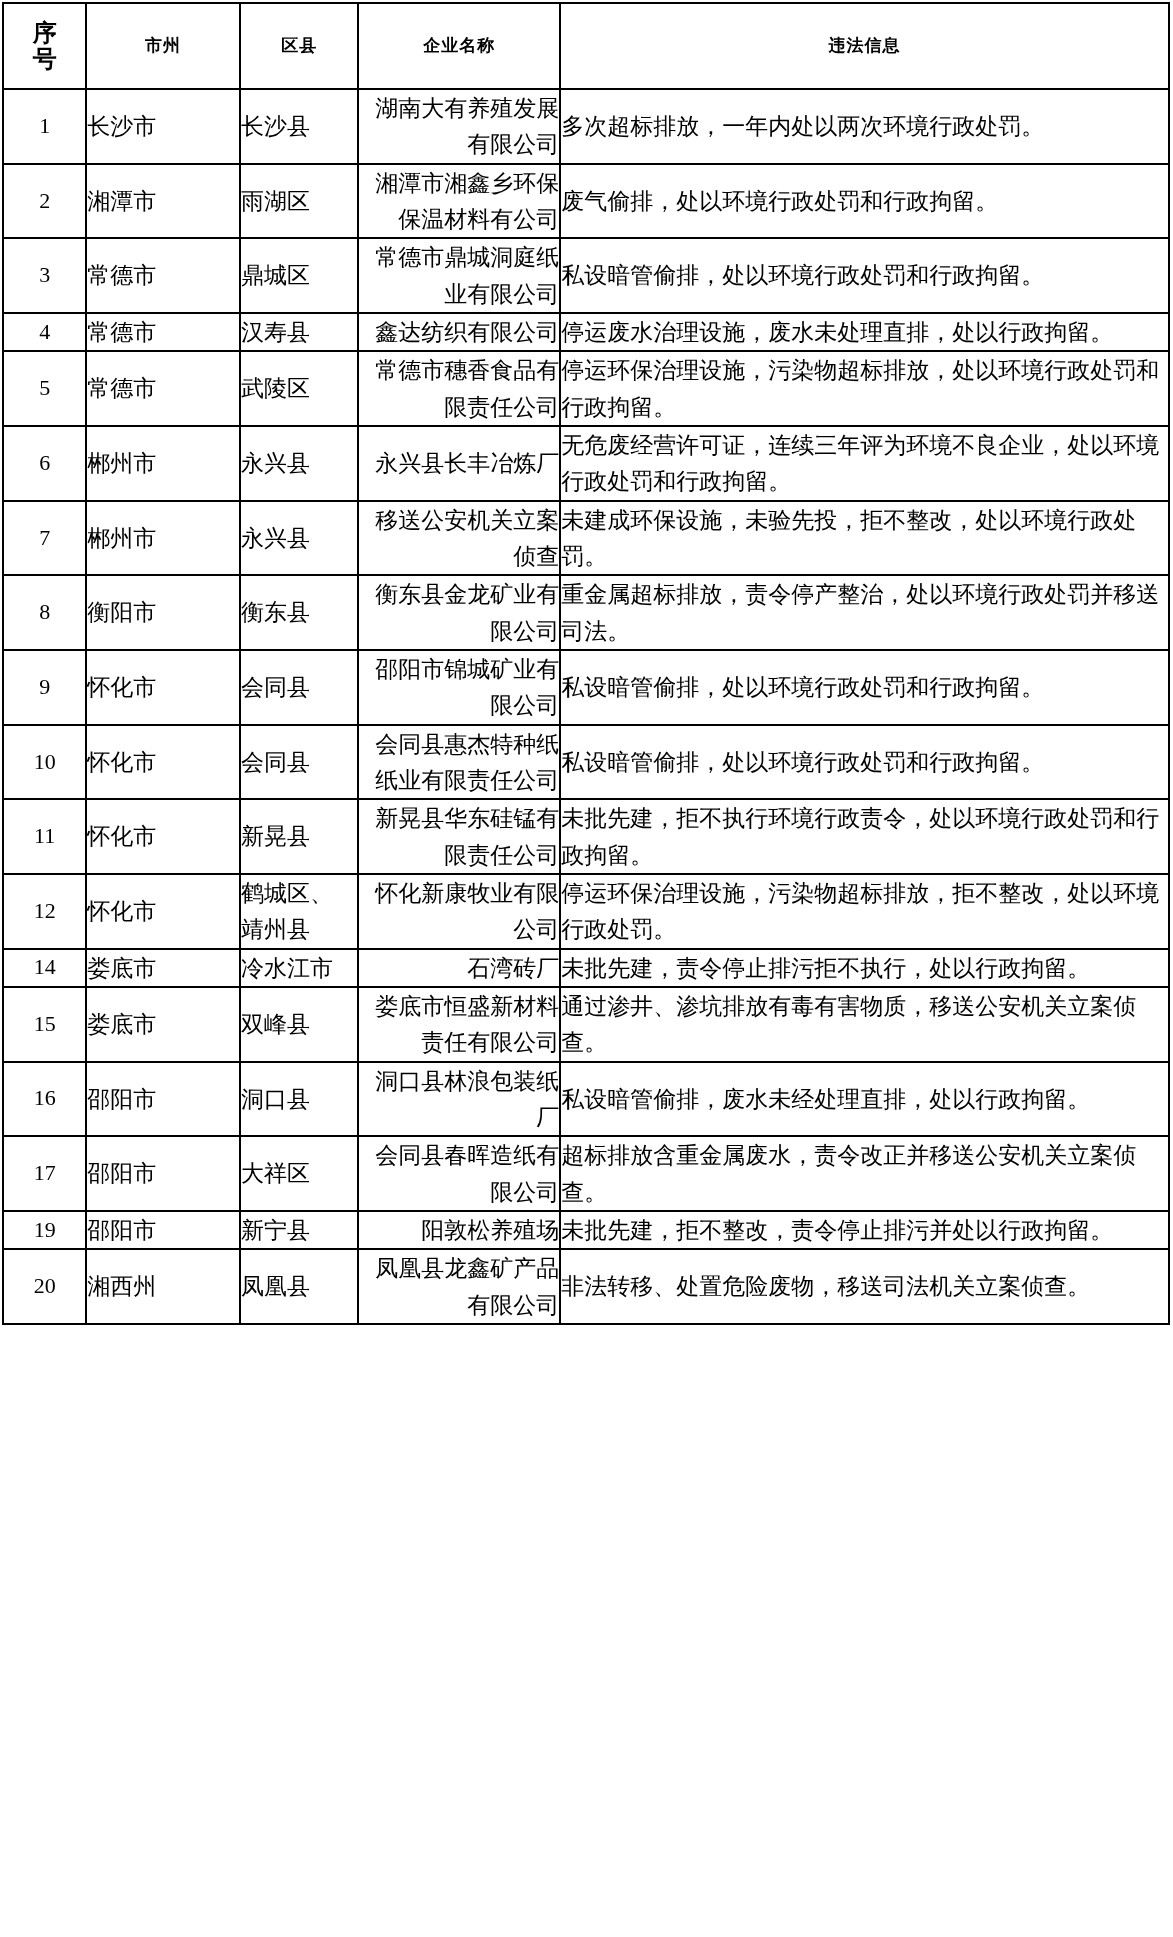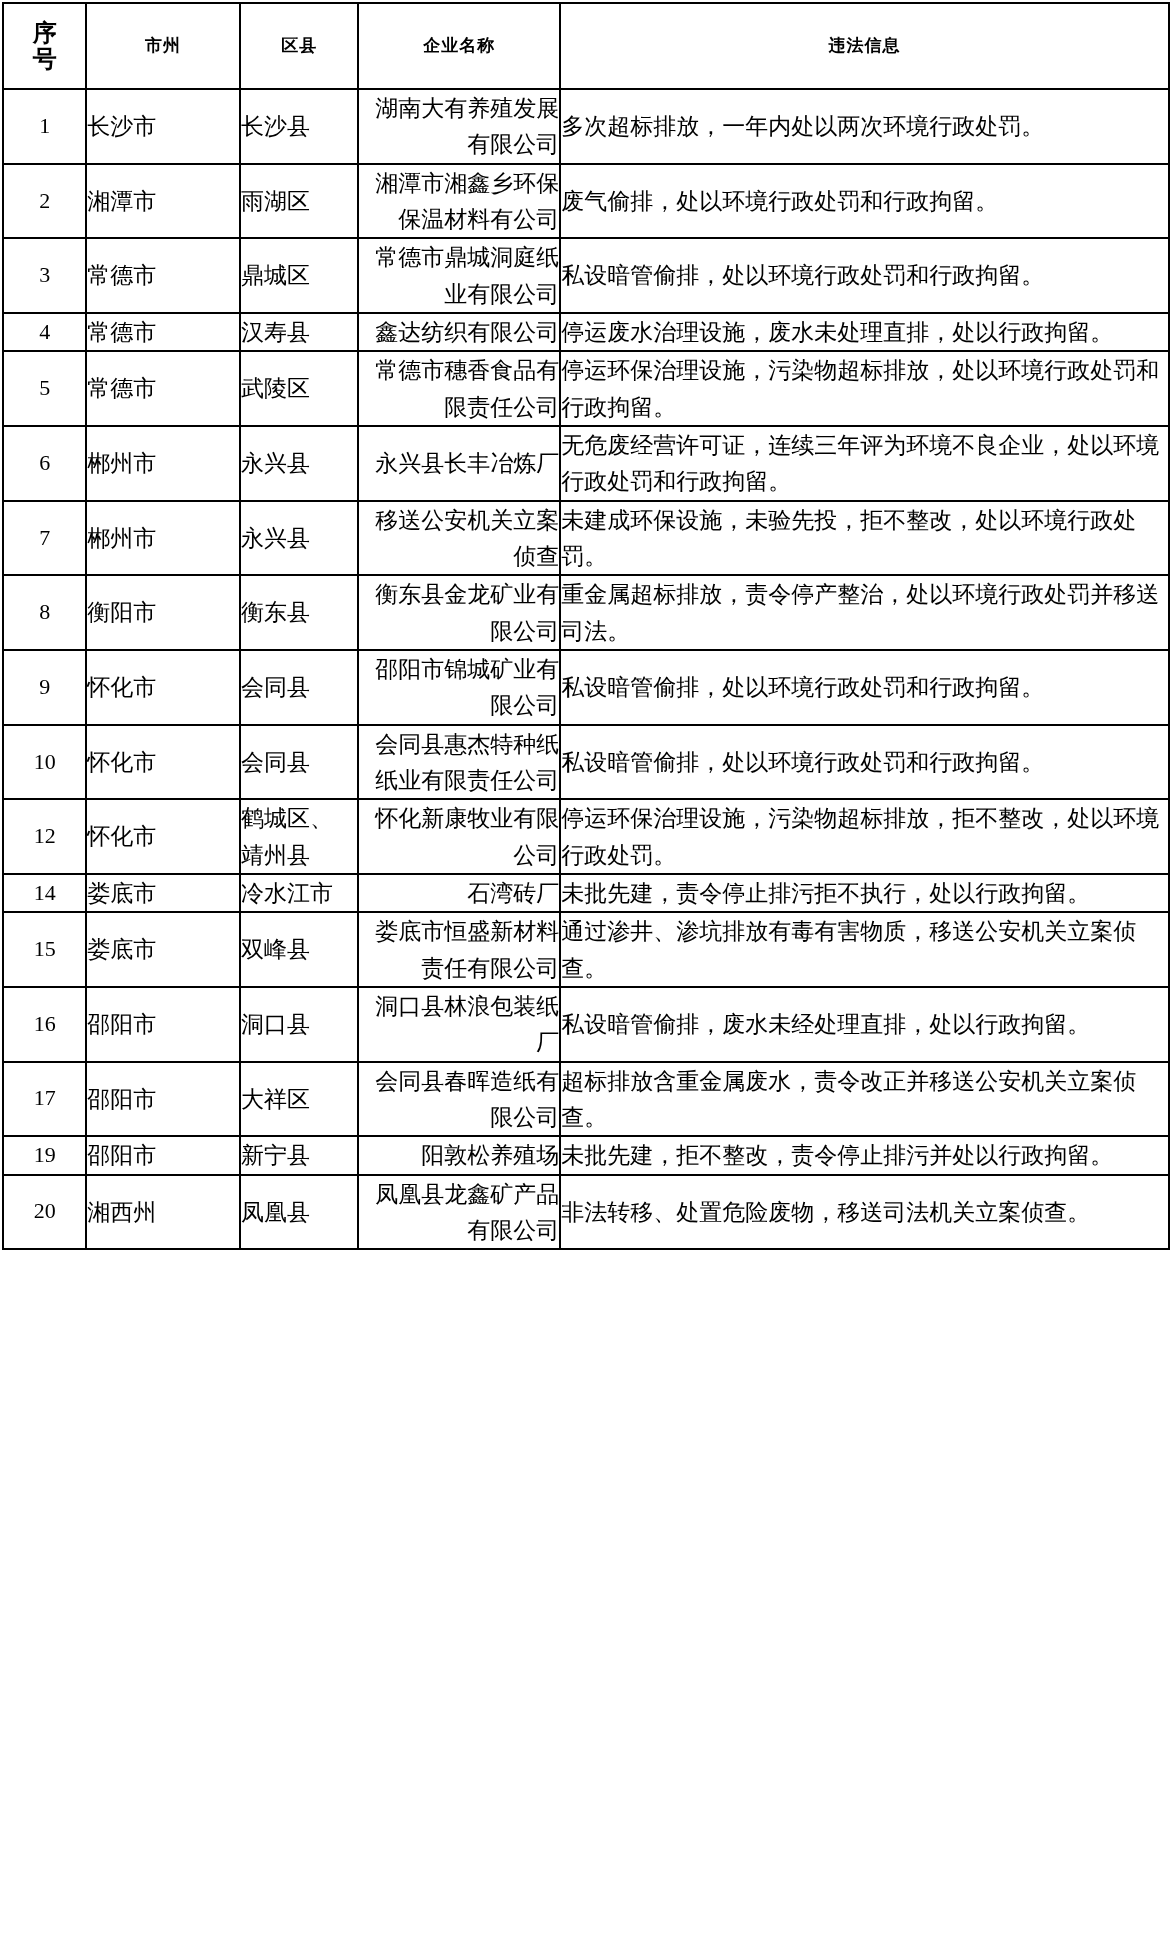--- a/index.html
+++ b/index.html
@@ -177,20 +177,27 @@
           <td class="cell info">私设暗管偷排，处以环境行政处罚和行政拘留。</td>
         </tr>
         <tr>
           <td class="cell seq">10</td>
           <td class="cell city">怀化市</td>
           <td class="cell county">会同县</td>
           <td class="cell ent">会同县惠杰特种纸纸业有限责任公司</td>
           <td class="cell info">私设暗管偷排，处以环境行政处罚和行政拘留。</td>
         </tr>
         <tr>
+          <td class="cell seq">11</td>
+          <td class="cell city">怀化市</td>
+          <td class="cell county">新晃县</td>
+          <td class="cell ent">新晃县华东硅锰有限责任公司</td>
+          <td class="cell info">未批先建，拒不执行环境行政责令，处以环境行政处罚和行政拘留。</td>
+        </tr>
+        <tr>
           <td class="cell seq">12</td>
           <td class="cell city">怀化市</td>
           <td class="cell county">鹤城区、
 靖州县</td>
           <td class="cell ent">怀化新康牧业有限公司</td>
           <td class="cell info">停运环保治理设施，污染物超标排放，拒不整改，处以环境行政处罚。</td>
         </tr>
         <tr>
           <td class="cell seq">14</td>
           <td class="cell city">娄底市</td>

